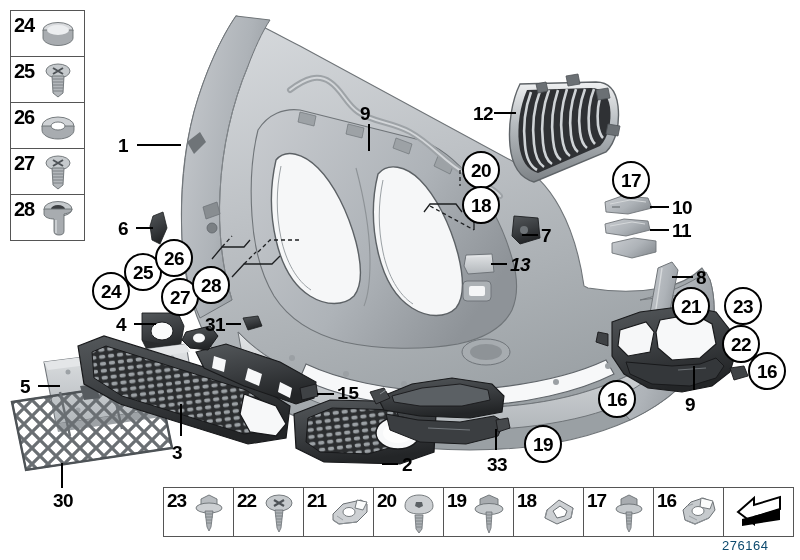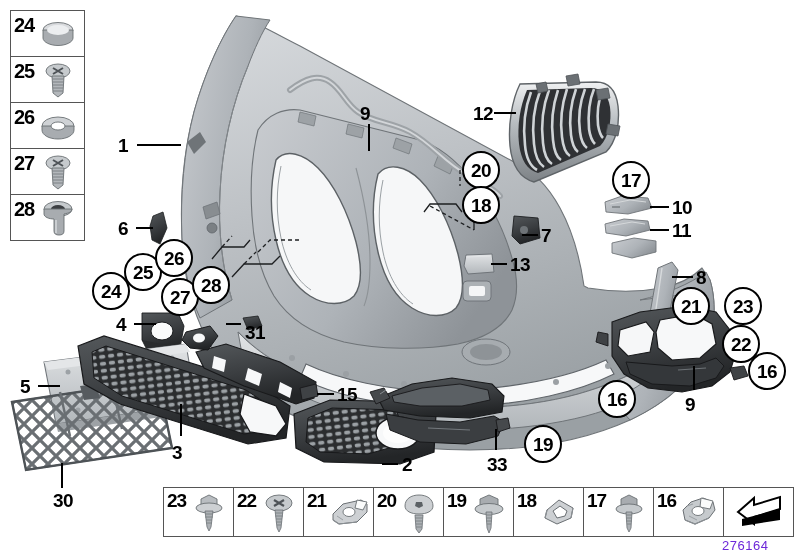--- a/index.html
+++ b/index.html
@@ -33,21 +33,21 @@
   
   #legend-bottom{position:absolute;left:163px;top:487px;width:631px;height:50px;
                  border:1.5px solid #555;box-sizing:border-box;display:flex;background:#fff;}
   .bcell{position:relative;flex:1 1 0;border-right:1.5px solid #555;box-sizing:border-box;}
   .bcell:last-child{border-right:none;}
   .bcell .num{position:absolute;left:3px;top:3px;font-weight:bold;font-size:19px;
               line-height:19px;letter-spacing:-1px;}
   .bcell .art{position:absolute;right:2px;top:50%;transform:translateY(-50%);
               width:44px;height:44px;}
 
-  #docnum{position:absolute;left:722px;top:538px;font-size:13px;color:#6d28d9;
+  #docnum{position:absolute;left:722px;top:538px;font-size:13px;color:#0c4a6e;
           letter-spacing:0.5px;}
 
   svg{display:block;overflow:visible;}
 </style>
 </head>
 <body>
 
 <div id="stage">
 
   <svg id="art" width="800" height="560" viewBox="0 0 800 560" style="position:absolute;left:0;top:0;">
@@ -571,26 +571,26 @@
       <div class="lbl" style="left: 172px; top: 443px;">3</div>
       <div class="lbl" style="left: 116px; top: 315px;">4</div>
       <div class="lbl" style="left: 20px; top: 377px;">5</div>
       <div class="lbl" style="left: 118px; top: 219px;">6</div>
       <div class="lbl" style="left: 541px; top: 226px;">7</div>
       <div class="lbl" style="left: 696px; top: 268px;">8</div>
       <div class="lbl" style="left: 360px; top: 104px;">9</div>
       <div class="lbl" style="left: 672px; top: 198px;">10</div>
       <div class="lbl" style="left: 672px; top: 221px; text-align: center;">11</div>
       <div class="lbl" style="left: 473px; top: 104px; text-align: center;">12</div>
-      <div class="lbl" style="left: 510px; top: 255px;">13</div>
+      <div class="lbl" style="left: 510px; top: 255px; font-style: italic;">13</div>
       <div class="lbl" style="left: 685px; top: 395px;">9</div>
-      <div class="lbl" style="left: 337px; top: 385px;">15</div>
+      <div class="lbl" style="left: 337px; top: 385px; font-family: Liberation Mono, monospace;">15</div>
       <div class="lbl" style="left: 487px; top: 455px;">33</div>
       <div class="lbl" style="left: 53px; top: 491px;">30</div>
-      <div class="lbl" style="left: 205px; top: 323px; margin-left: 40px;">31</div>
+      <div class="lbl" style="left: 205px; top: 315px;">31</div>
     </div>
   <div id="circled-callouts">
       <div class="circ" style="left: 92px; top: 272px;">24</div>
       <div class="circ" style="left: 124px; top: 253px;">25</div>
       <div class="circ" style="left: 155px; top: 239px;">26</div>
       <div class="circ" style="left: 161px; top: 278px;">27</div>
       <div class="circ" style="left: 192px; top: 266px;">28</div>
       <div class="circ" style="left: 462px; top: 151px;">20</div>
       <div class="circ" style="left: 462px; top: 186px;">18</div>
       <div class="circ" style="left: 612px; top: 161px;">17</div>

